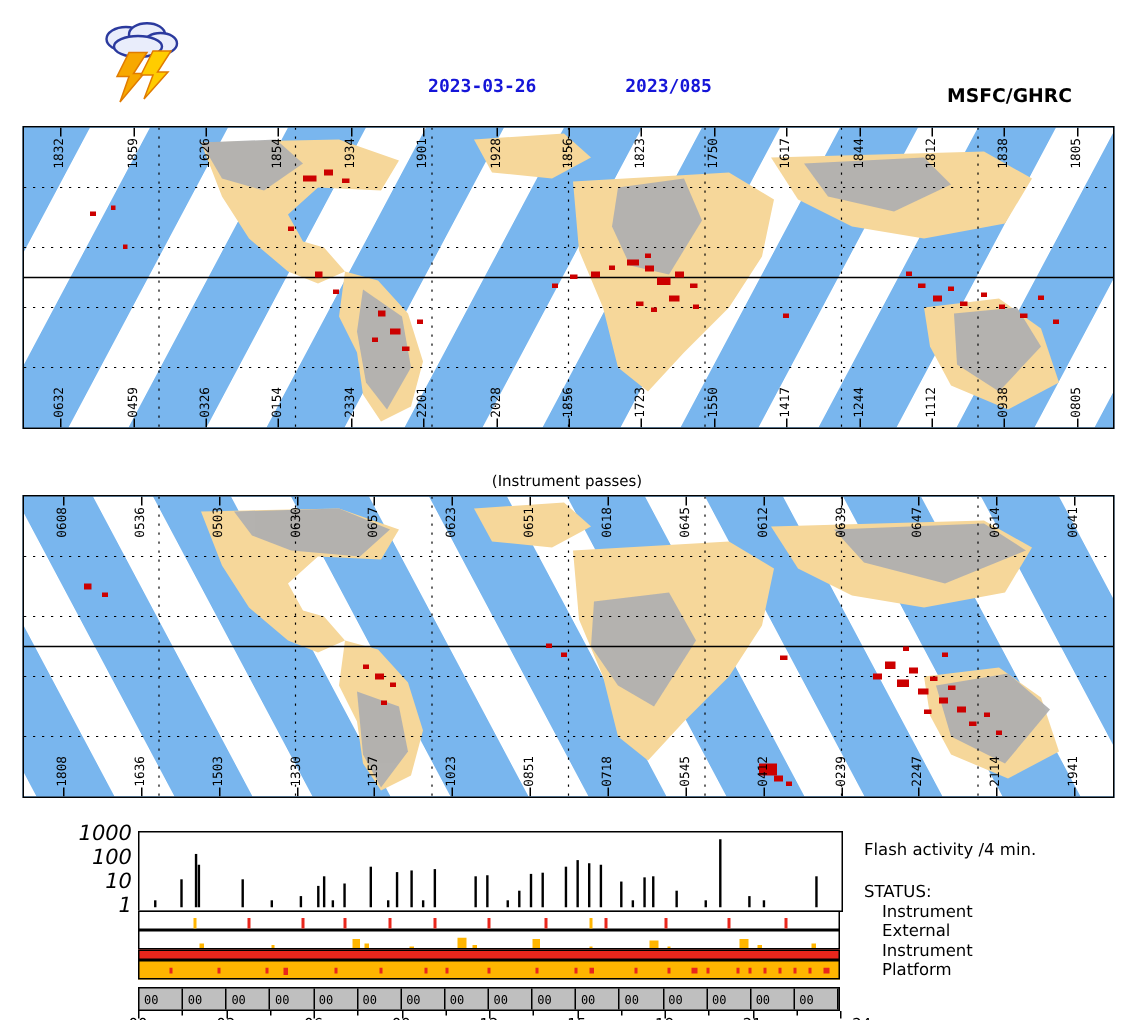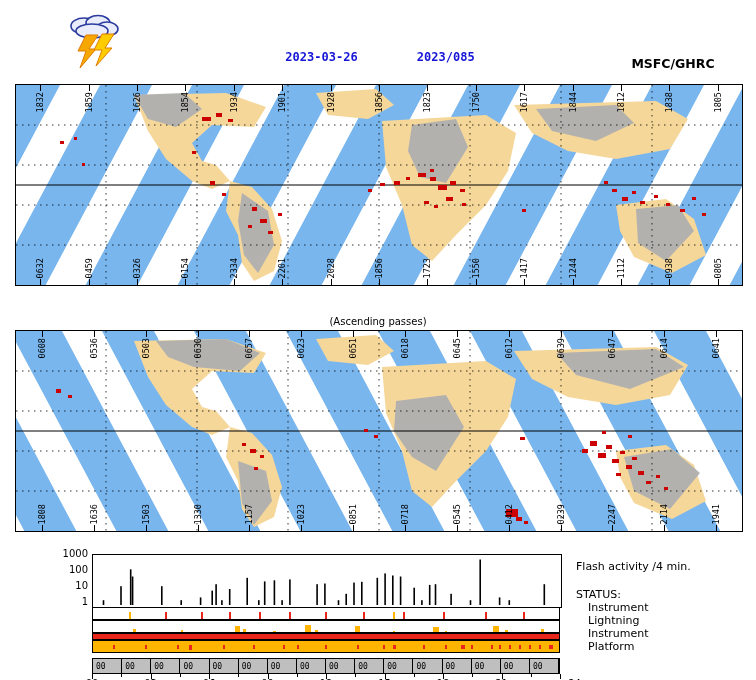--- a/index.html
+++ b/index.html
@@ -33,21 +33,21 @@
   .tick-label{position:absolute;font-family:"DejaVu Sans Mono",monospace;
               font-size:8.5px;color:#000;white-space:nowrap;
               writing-mode:vertical-rl;transform:rotate(180deg);letter-spacing:0px;}
   .tickmark{position:absolute;background:#000;width:1px;}
 
   
   #panel{position:absolute;left:0;top:540px;width:756px;height:140px;}
   #flashplot{position:absolute;left:92px;top:14px;width:468px;height:52px;
              border:1px solid #000;background:#fff;overflow:hidden;}
   .ylab{position:absolute;right:0;font-family:"DejaVu Sans",sans-serif;
-        font-size:10px;color:#000;}
+        font-size:14px;color:#000;font-style:italic;}
   #yaxis{position:absolute;left:40px;top:8px;width:48px;height:64px;}
   .statusrow{position:absolute;left:92px;width:468px;border:1px solid #000;
              box-sizing:border-box;overflow:hidden;}
   #row-processing{top:67px;height:13px;background:#ffffff;}
   #row-external{top:80px;height:13px;background:#ffffff;}
   #row-instrument{top:93px;height:7px;background:#e8261c;}
   #row-platform{top:100px;height:13px;background:#ffb500;}
   #orbitbar{position:absolute;left:92px;top:118px;width:468px;height:16px;
             border:1px solid #000;box-sizing:border-box;background:#bfbfbf;}
   .orbitcell{position:absolute;top:0;height:14px;box-sizing:border-box;
@@ -84,21 +84,21 @@
 
   <div id="datebar">
     <span>2023-03-26</span>
     <span class="d2">2023/085</span>
   </div>
 
   <div id="msfc">MSFC/GHRC</div>
 
 </div>
 
-<div class="passlabel" id="desc-pass">(Ascending passes)</div>
+<div class="passlabel" id="desc-pass">(Instrument passes)</div>
 
 <div class="mapbox" id="map-asc">
   <svg class="maplayer" viewBox="0 0 726 200" preserveAspectRatio="none">
     <defs>
       <pattern id="swathA" width="92" height="200" patternUnits="userSpaceOnUse" patternTransform="skewX(-28)">
         <rect width="92" height="200" fill="#79b6ee"></rect>
         <rect x="44" width="40" height="200" fill="#ffffff"></rect>
       </pattern>
       <clipPath id="clipA">
           <rect width="726" height="200"></rect>
@@ -561,16 +561,16 @@
       <div class="tline" style="left: 204.75px; height: 3px;"></div>
       <div class="tline" style="left: 263.25px; height: 3px;"></div>
       <div class="tline" style="left: 321.75px; height: 3px;"></div>
       <div class="tline" style="left: 380.25px; height: 3px;"></div>
       <div class="tline" style="left: 438.75px; height: 3px;"></div>
     </div>
 
   <div class="legend" id="lg-flash">Flash activity /4 min.</div>
   <div class="legend" id="lg-status">STATUS:</div>
   <div class="legend" id="lg-proc">Instrument</div>
-  <div class="legend" id="lg-ext">Lightning</div>
+  <div class="legend" id="lg-ext">External</div>
   <div class="legend" id="lg-inst">Instrument</div>
   <div class="legend" id="lg-plat">Platform</div>
 </div>
 
 </body></html>

